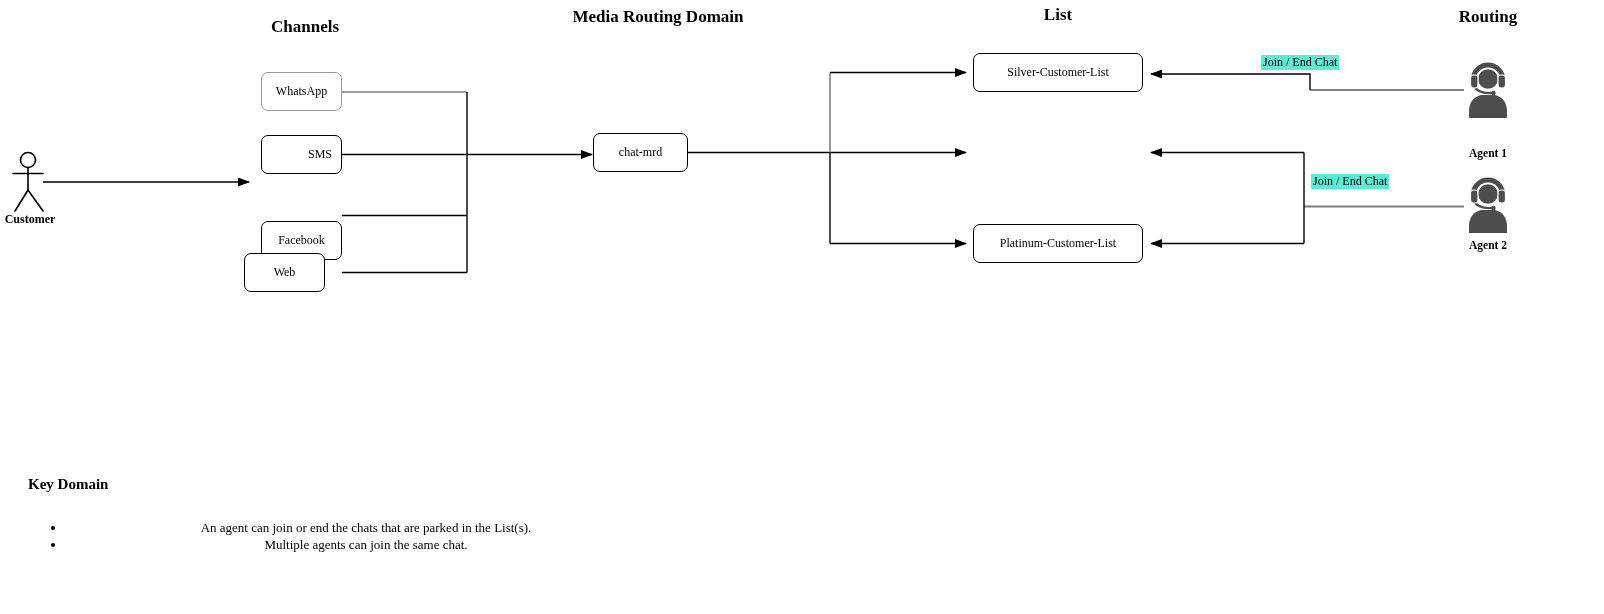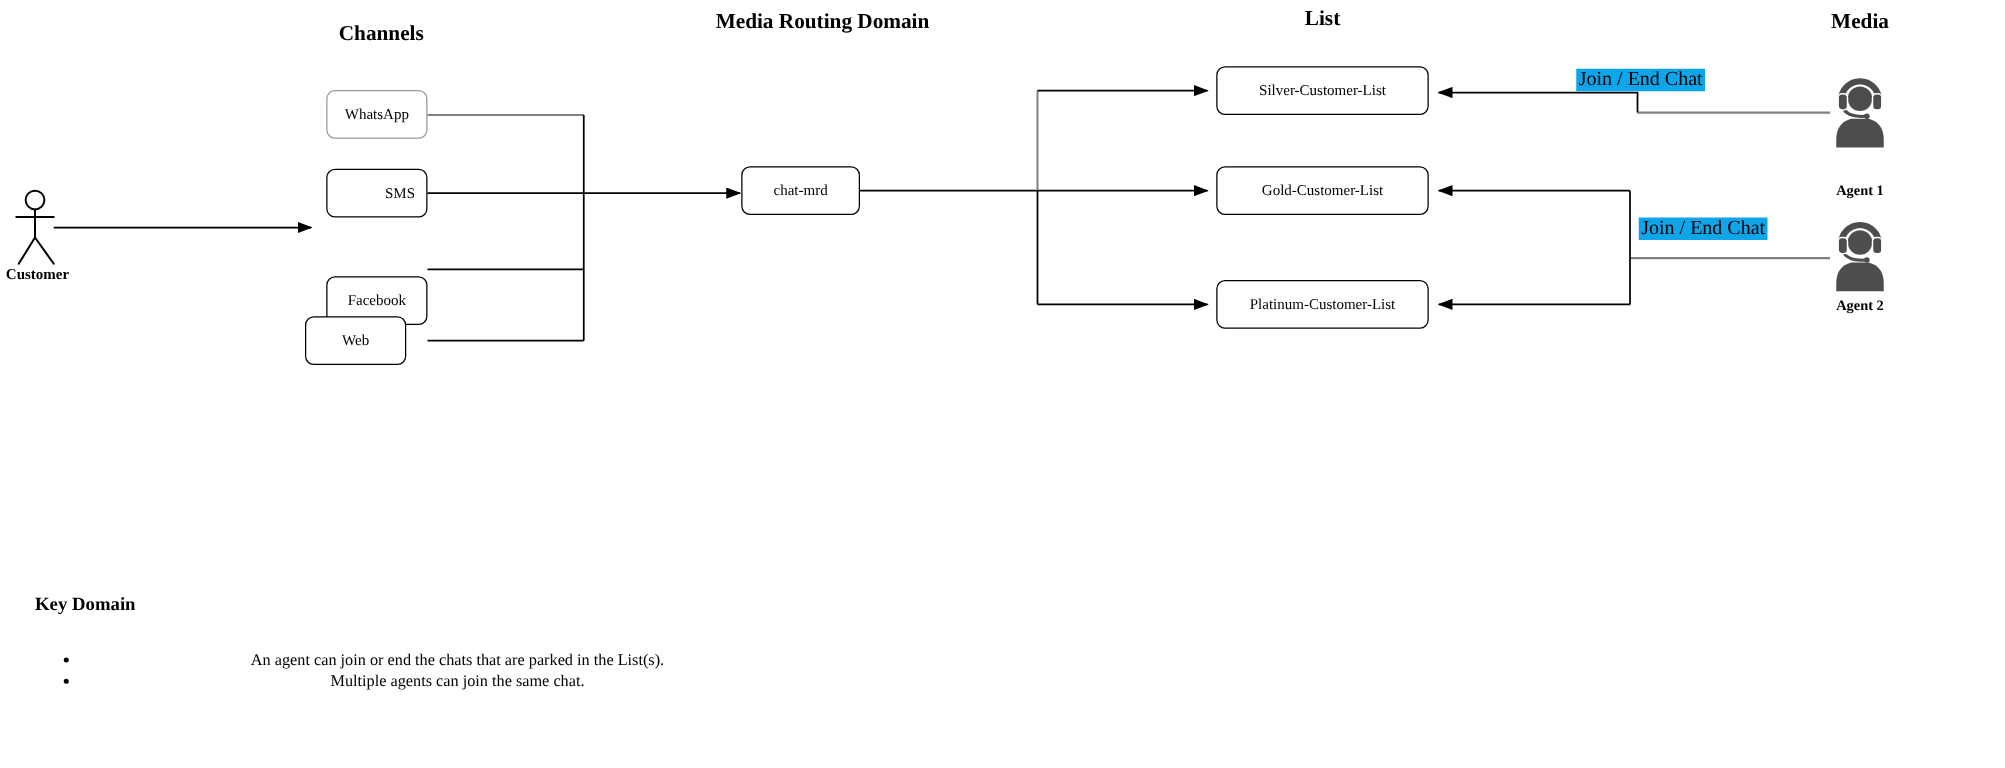--- a/index.html
+++ b/index.html
@@ -15,21 +15,21 @@
   }
   .node.gray-border { border-color:#999999; }
   .heading {
     position:absolute; transform:translateX(-50%); font-weight:bold;
     font-size:17px; white-space:nowrap;
   }
   .figure-name {
     position:absolute; transform:translateX(-50%); font-weight:bold;
     font-size:11.5px; white-space:nowrap;
   }
-  .edge-label { position:absolute; font-size:16px; white-space:nowrap; background:#0ea5e9; padding:0 2px; }
+  .edge-label { position:absolute; font-size:12px; white-space:nowrap; background:#5eead4; padding:0 2px; }
   .keypoints { position:absolute; left:28px; top:476px; }
   .keypoints h2 { margin:0; font-size:15px; font-weight:bold; }
   .keypoints ul { position:absolute; left:20px; top:43px; margin:0; padding-left:18px; width:600px; }
   .keypoints li { font-size:13px; line-height:17px; }
 </style>
 </head>
 <body>
 
 <div id="canvas">
 
@@ -87,35 +87,34 @@
       <path d="M10,24 Q14,32 28,31" stroke="#4d4d4d" stroke-width="2.4" fill="none"></path>
       <circle cx="29.5" cy="31" r="2.2" fill="#4d4d4d"></circle>
       <rect x="6.5" y="13" width="7.5" height="13" rx="3.2" fill="#4d4d4d" stroke="#fff" stroke-width="1.2"></rect>
       <rect x="34" y="13" width="7.5" height="13" rx="3.2" fill="#4d4d4d" stroke="#fff" stroke-width="1.2"></rect>
     </g>
   </svg>
 
   <div class="heading" style="left:305px; top:17px;">Channels</div>
   <div class="heading" style="left:658px; top:7px;">Media Routing Domain</div>
   <div class="heading" style="left:1058px; top:5px;">List</div>
-  <div class="heading" style="left:1488px; top:7px;">Media</div>
+  <div class="heading" style="left:1488px; top:7px;">Routing</div>
 
   <div class="figure-name" style="left:30px; top:212px; font-size:12px;">Customer</div>
   <div class="figure-name" style="left:1488px; top:123px;margin-top:24px;">Agent 1</div>
   <div class="figure-name" style="left:1488px; top:239px;">Agent 2</div>
 
   <div class="node gray-border" style="left:261px; top:72px; width:81px; height:39px;">WhatsApp</div>
   <div class="node" style="left:261px; top:135px; width:81px; height:39px;padding-left:37px;">SMS</div>
   <div class="node" style="left:261px; top:196px; width:81px; height:39px;margin-top:25px;">Facebook</div>
   <div class="node" style="left:244px; top:253px; width:81px; height:39px;">Web</div>
 
   <div class="node" style="left:593px; top:133px; width:95px; height:39px;">chat-mrd</div>
 
   <div class="node" style="left:973px; top:53px; width:170px; height:39px;">Silver-Customer-List</div>
-  <div class="node" style="left:973px; top:133px; width:170px; height:39px;">Gold-Customer-List</div>
   <div class="node" style="left:973px; top:224px; width:170px; height:39px;">Platinum-Customer-List</div>
 
   <div class="edge-label" style="left:1261px; top:55px;">Join / End Chat</div>
   <div class="edge-label" style="left:1311px; top:174px;">Join / End Chat</div>
 
   <div class="keypoints">
     <h2>Key Domain</h2>
     <ul>
       <li>An agent can join or end the chats that are parked in the List(s).</li>
       <li>Multiple agents can join the same chat.</li>

